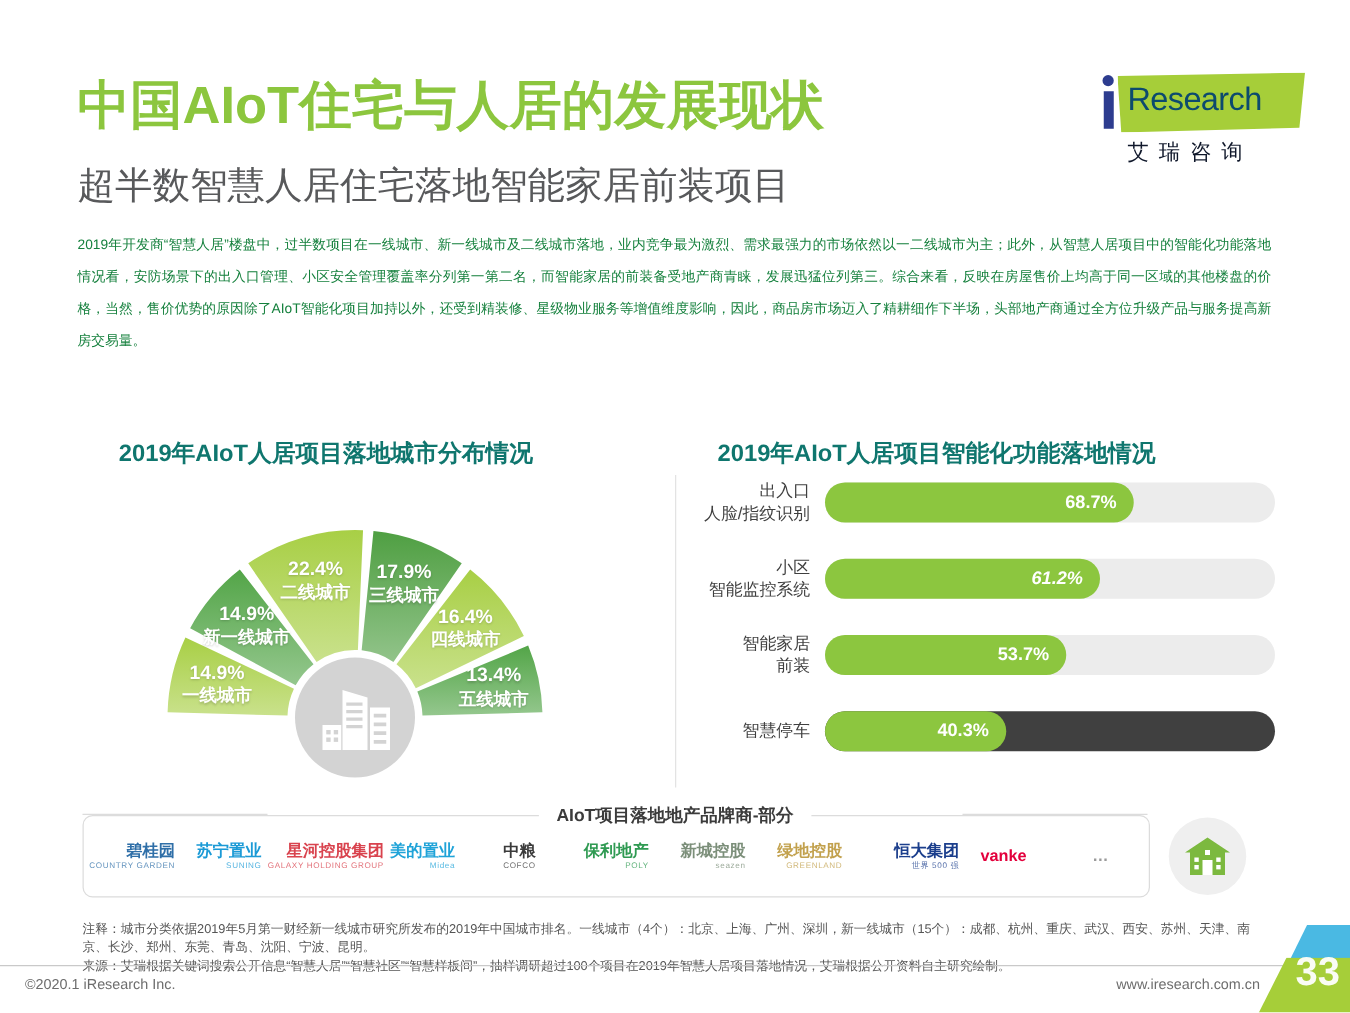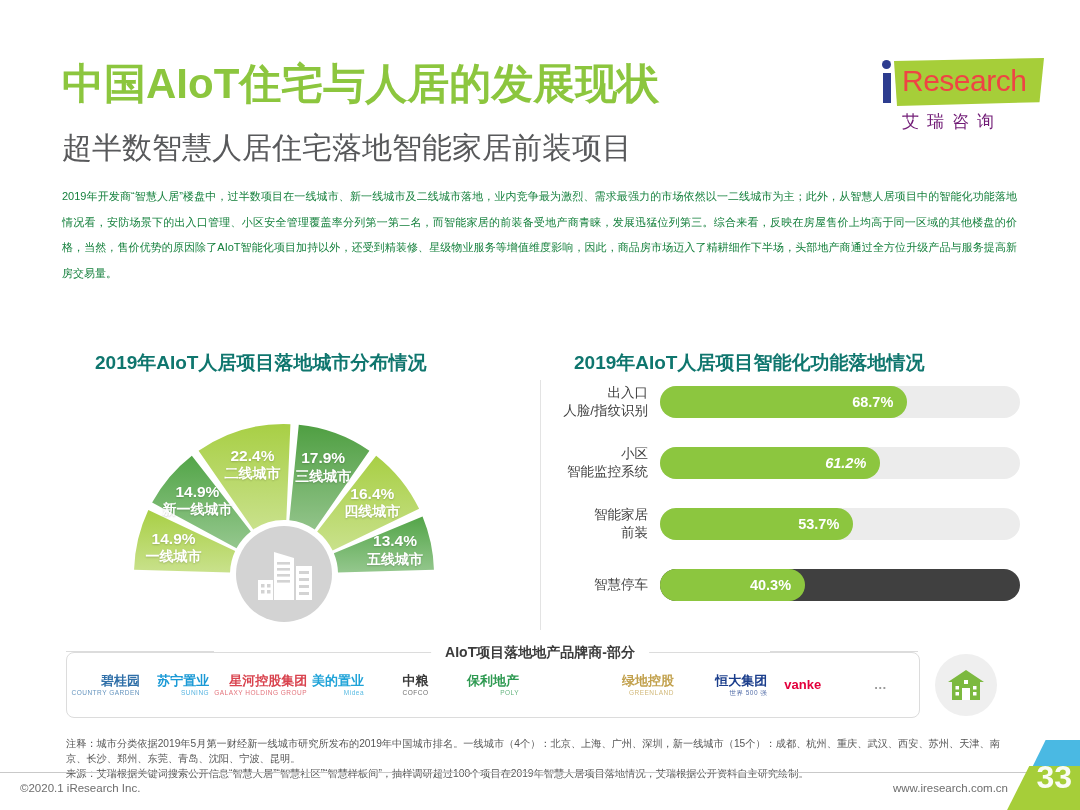--- a/index.html
+++ b/index.html
@@ -30,25 +30,25 @@
   }
   .logo-i-dot{
     position:absolute;left:10px;top:12px;width:9px;height:9px;border-radius:50%;
     background:#2d3c8f;
   }
   .logo-i-stem{
     position:absolute;left:11px;top:25px;width:8px;height:30px;background:#2d3c8f;
   }
   .logo-word{
     position:absolute;left:30px;top:16px;
-    font-size:30px;font-weight:400;color:#ef4444;letter-spacing:-0.5px;
+    font-size:26px;font-weight:400;color:#0c4a6e;letter-spacing:-0.5px;
   }
   .logo-cn{
     position:absolute;left:30px;top:62px;
-    font-size:17px;color:#701a75;letter-spacing:8px;
+    font-size:17px;color:#0f172a;letter-spacing:8px;
   }
 
   
   .para{
     position:absolute;left:62px;top:184px;width:955px;
     font-size:11px;line-height:25.5px;color:#15803d;text-align:justify;
   }
 
   
   .chart-title{
@@ -341,20 +341,26 @@
           <span class="b1">中粮</span>
           <span class="b3" style="color: rgb(59, 59, 59); opacity: 0.75;">COFCO</span>
         </div>
       </div>
       <div class="logo-cell" style="left: 387.273px; width: 77.4545px;">
         <div class="brand" style="color: rgb(47, 154, 82);">
           <span class="b1">保利地产</span>
           <span class="b3" style="color: rgb(47, 154, 82); opacity: 0.75;">POLY</span>
         </div>
       </div>
+      <div class="logo-cell" style="left: 464.727px; width: 77.4545px;">
+        <div class="brand" style="color: rgb(124, 143, 122);">
+          <span class="b1">新城控股</span>
+          <span class="b3" style="color: rgb(124, 143, 122); opacity: 0.75;">seazen</span>
+        </div>
+      </div>
       <div class="logo-cell" style="left: 542.182px; width: 77.4545px;">
         <div class="brand" style="color: rgb(194, 161, 77);">
           <span class="b1">绿地控股</span>
           <span class="b3" style="color: rgb(194, 161, 77); opacity: 0.75;">GREENLAND</span>
         </div>
       </div>
       <div class="logo-cell" style="left: 619.636px; width: 77.4545px;">
         <div class="brand" style="color: rgb(27, 62, 140); margin-left: 32px;">
           <span class="b1">恒大集团</span>
           <span class="b3" style="color: rgb(27, 62, 140); opacity: 0.75;">世界 500 强</span>

